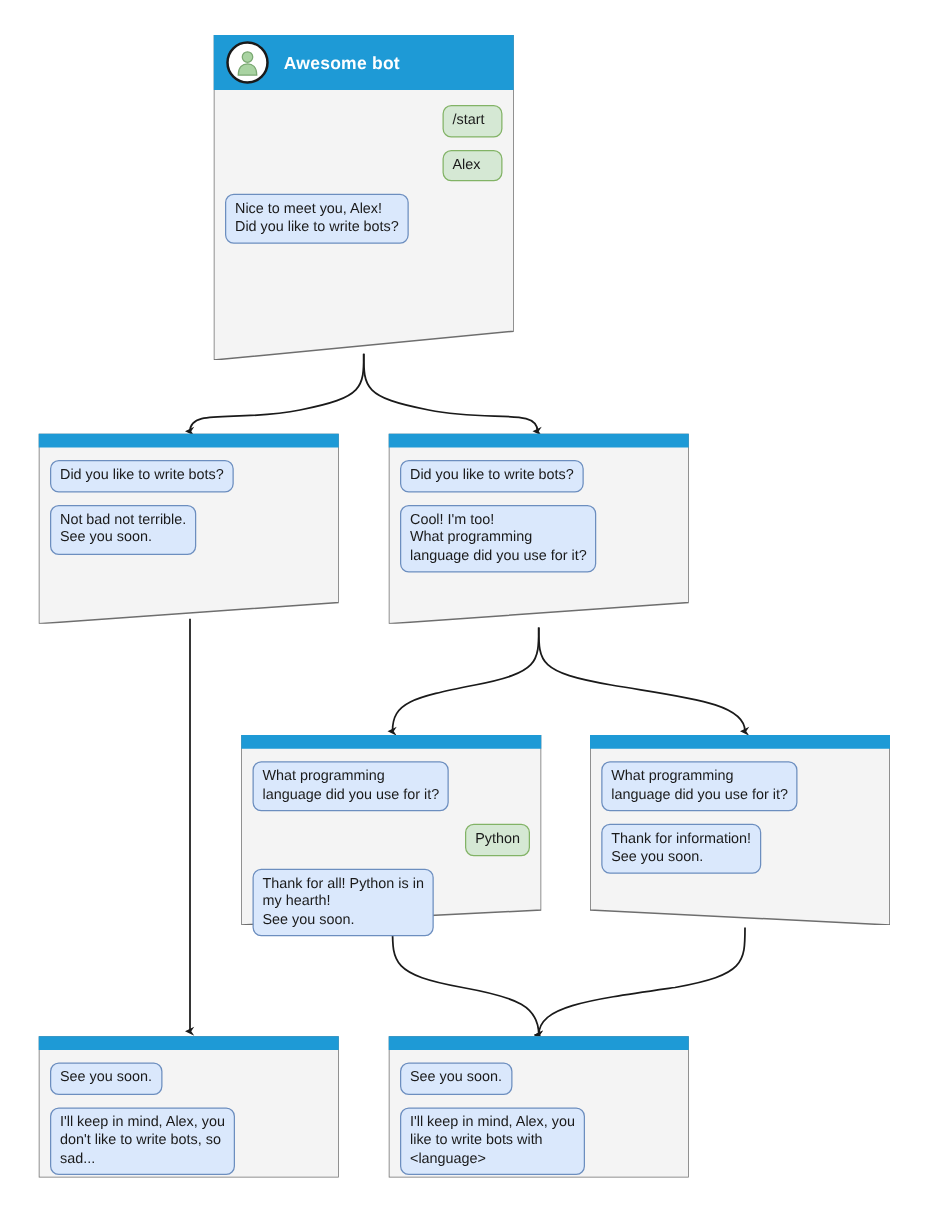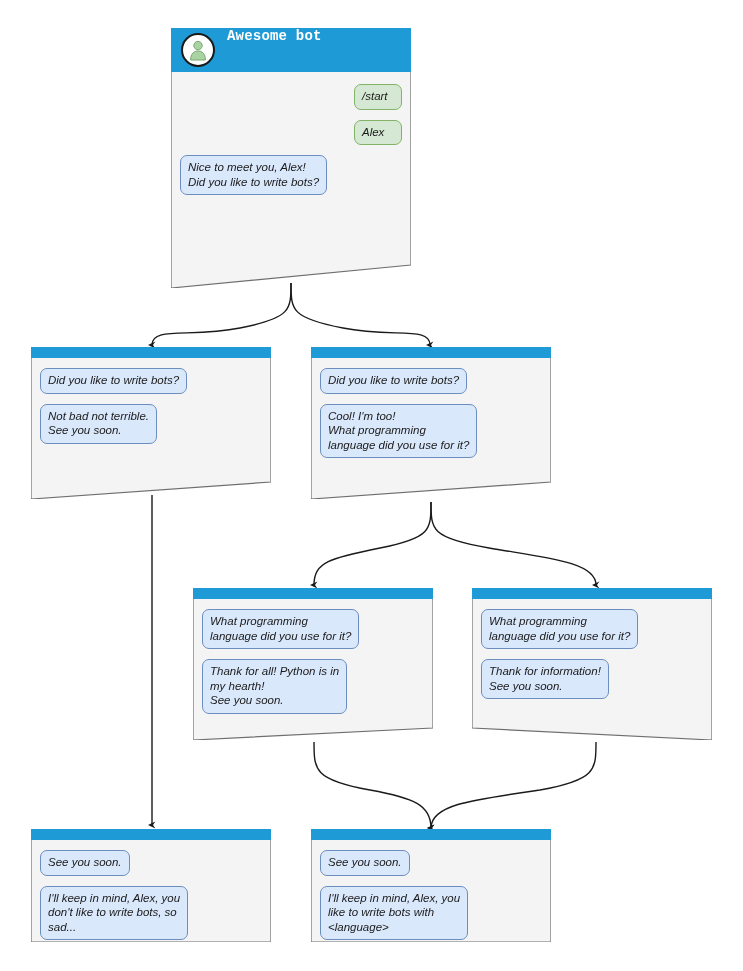--- a/index.html
+++ b/index.html
@@ -28,21 +28,21 @@
     box-sizing:border-box;
     padding:0;
   }
   .hdr{
     position:absolute;left:0;top:0;right:0;
     height:11px;
     background:#1e9ad6;
   }
   .hdr.tall{
     height:44px;
-    display:flex;font-family:Liberation Mono, monospace;
+    display:flex;align-items:center;
   }
   .bot-title{
     color:#ffffff;
     font-size:14px;
     font-weight:bold;
     margin-left:56px;
     letter-spacing:.2px;
   }
   .avatar{
     position:absolute;
@@ -76,21 +76,21 @@
   }
   .bub.bot{
     background:#dae8fc;
     border-color:#6c8ebf;
   }
   .bub.user{
     background:#d5e8d4;
     border-color:#82b366;
     text-align:left;
   }
-  .row{display:block;margin-bottom:10px;font-style:italic;}
+  .row{display:block;margin-bottom:10px;}
   .row.right{text-align:right;}
   .row.right .bub{min-width:48px;text-align:left;}
 </style>
 </head>
 <body>
 
 <div id="canvas">
 
   <svg id="edges" viewBox="0 0 743 971" width="743" height="971">
     <defs>
@@ -184,20 +184,23 @@
     <svg class="card-shape" viewBox="0 0 240 152" preserveAspectRatio="none">
       <polygon points="0,0 240,0 240,140 0,152" fill="#f4f4f4" stroke="#6e6e6e" stroke-width="1.2"></polygon>
     </svg>
     <div class="card-body">
       <div class="hdr"></div>
       <div class="msgs" style="top:11px;">
         <div class="row">
           <span class="bub bot">What programming
 language did you use for it?</span>
         </div>
+        <div class="row right">
+          <span class="bub user">Python</span>
+        </div>
         <div class="row">
           <span class="bub bot">Thank for all! Python is in
 my hearth!
 See you soon.</span>
         </div>
       </div>
     </div>
   </div>
 
   <div class="card" style="left:472px;top:588px;width:240px;height:152px;">

